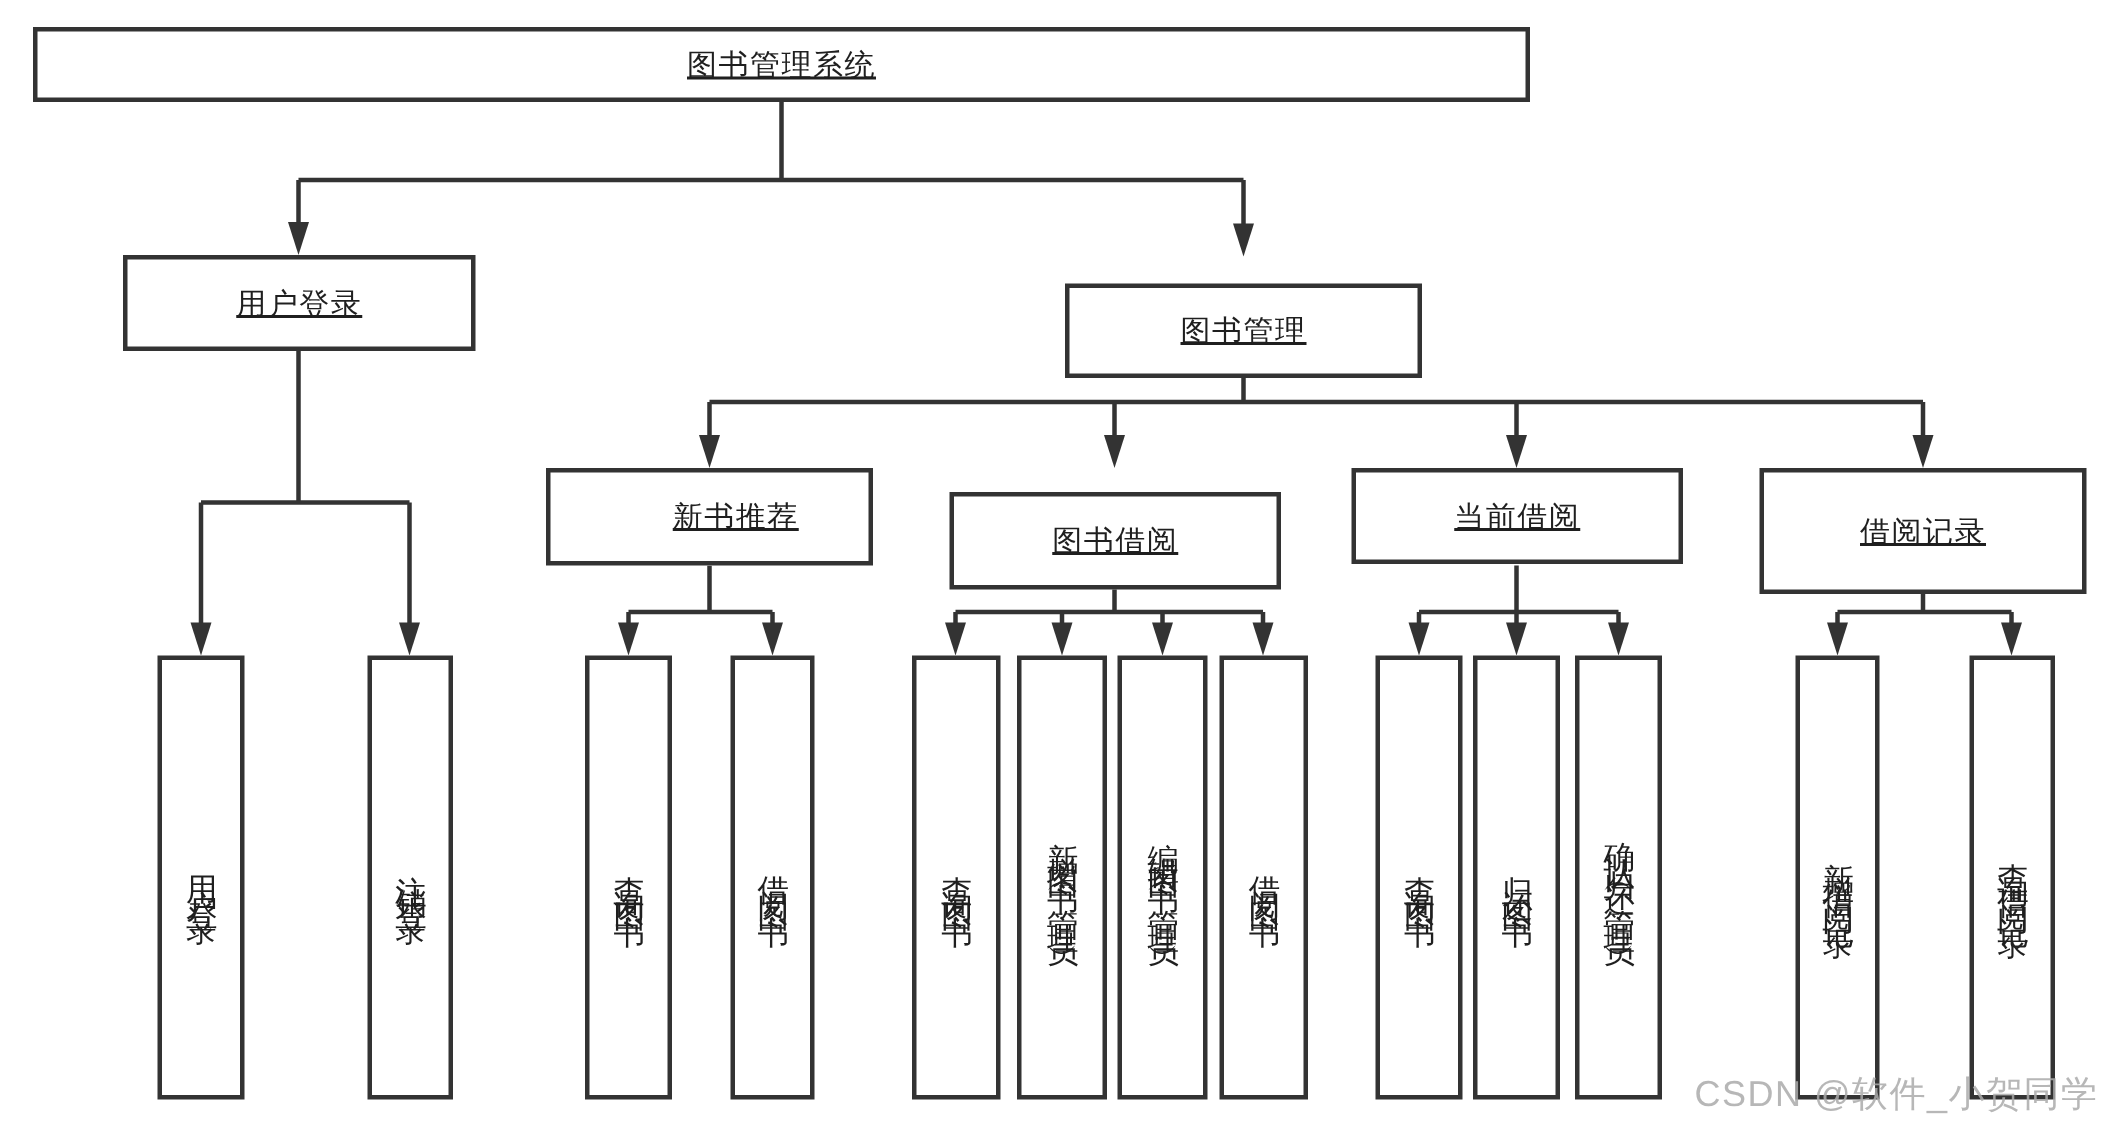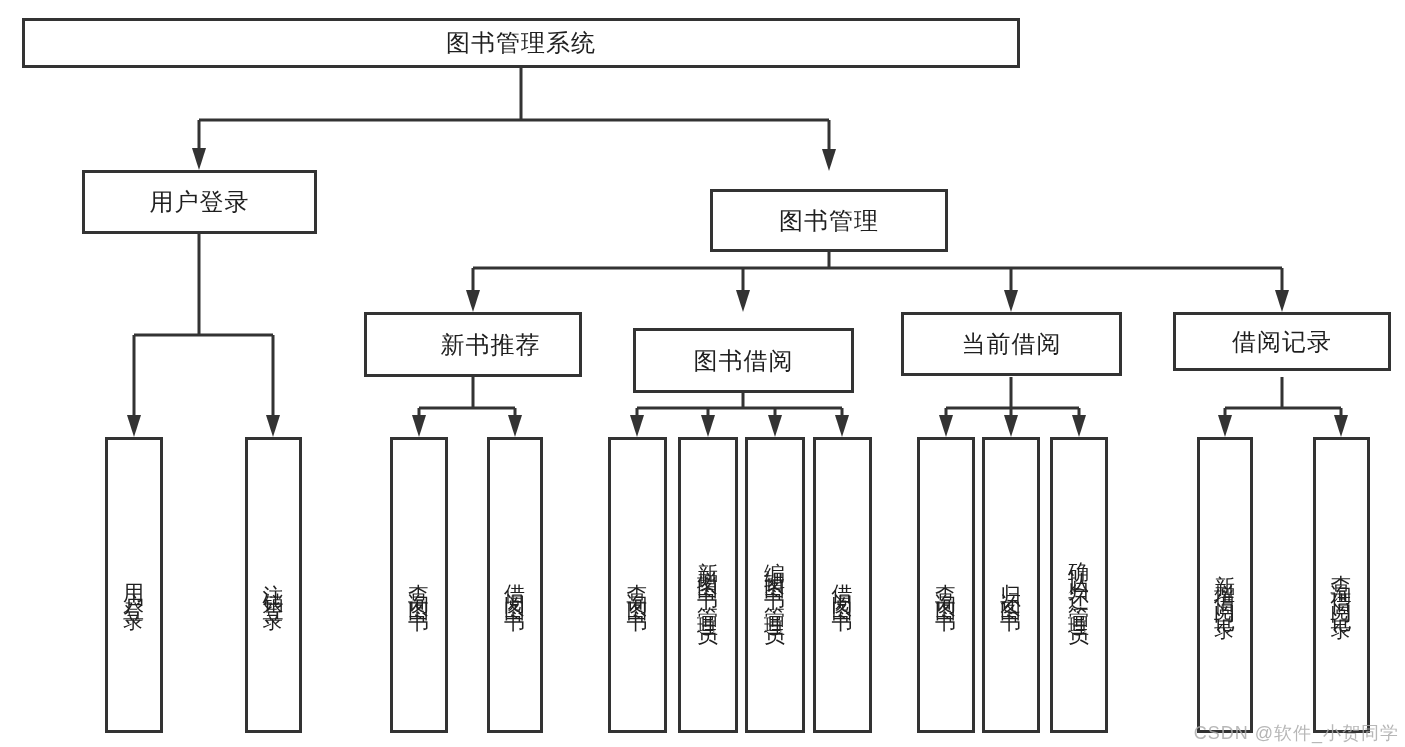--- a/index.html
+++ b/index.html
@@ -6,28 +6,28 @@
   body{
     width:1405px;height:747px;position:relative;background:#ffffff;
     font-family:"Liberation Sans","DejaVu Sans",sans-serif;overflow:hidden;
   }
   #wires{position:absolute;left:0;top:0;width:1405px;height:747px;pointer-events:none;}
   .box{
     position:absolute;background:#ffffff;border:3px solid #333333;
     display:flex;align-items:center;justify-content:center;
     color:#1f1f1f;box-sizing:border-box;
   }
-  .box.h span{font-size:24px;letter-spacing:1px;white-space:nowrap;}
+  .box.h span{font-size:20px;letter-spacing:1px;white-space:nowrap;text-decoration:underline;}
   .box.v span{
     writing-mode:vertical-lr;text-orientation:mixed;
     font-size:21px;letter-spacing:9px;line-height:1;
   }
   .watermark{
     position:absolute;right:6px;bottom:2px;z-index:10;
-    font-size:18px;color:rgba(170,170,170,0.85);letter-spacing:1px;white-space:nowrap;
+    font-size:24px;color:rgba(170,170,170,0.85);letter-spacing:1px;white-space:nowrap;
   }
 </style>
 </head>
 <body>
 
 <svg id="wires" viewBox="0 0 1405 747" xmlns="http://www.w3.org/2000/svg">
   <g stroke="#333333" stroke-width="3" fill="none">
 
     <path d="M521,68 V120 M199,120 H829 M199,120 V152 M829,120 V153"></path>
 
@@ -79,21 +79,21 @@
 
 <div class="box h" style="left:364px;top:312px;width:218px;height:65px;padding-left:35px;">
   <span>新书推荐</span>
 </div>
 <div class="box h" style="left:633px;top:328px;width:221px;height:65px;">
   <span>图书借阅</span>
 </div>
 <div class="box h" style="left:901px;top:312px;width:221px;height:64px;">
   <span>当前借阅</span>
 </div>
-<div class="box h" style="left:1173px;top:312px;width:218px;height:59px;">
+<div class="box h" style="left:1173px;top:312px;width:218px;height:84px;">
   <span>借阅记录</span>
 </div>
 
 <div class="box v" style="left:105px;top:437px;width:58px;height:296px;">
   <span>用户登录</span>
 </div>
 <div class="box v" style="left:245px;top:437px;width:57px;height:296px;">
   <span>注销登录</span>
 </div>
 

